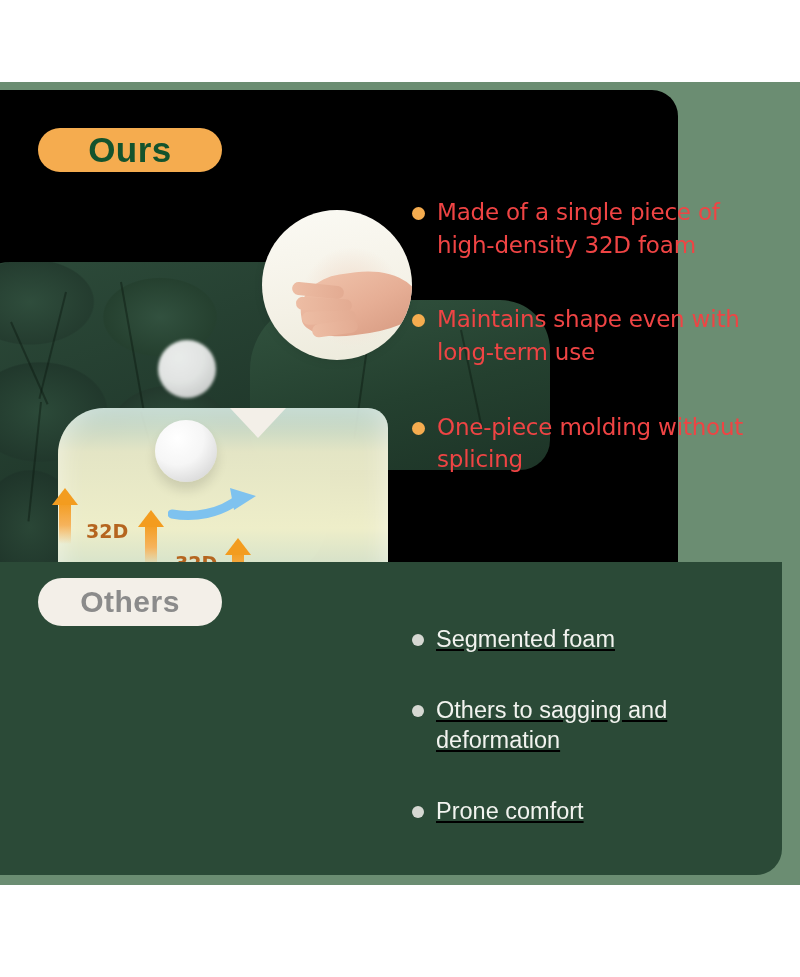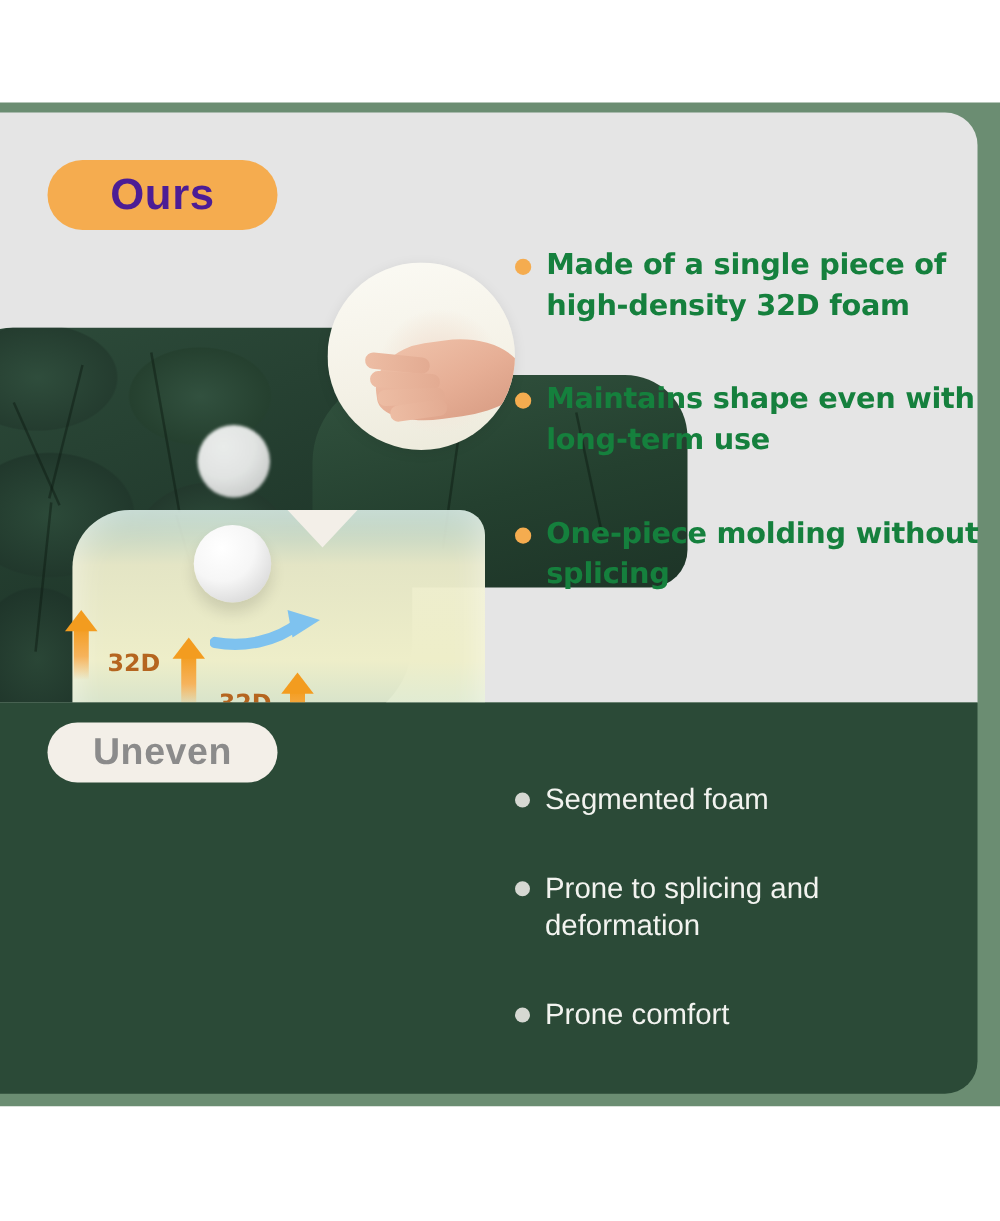--- a/index.html
+++ b/index.html
@@ -21,22 +21,22 @@
     position:absolute;
     left:0; top:82px;
     width:800px; height:803px;
     background:#6b8d72;
   }
 
   
   .card-ours {
     position:absolute;
     left:0; top:90px;
-    width:782px; height:472px;
-    background:#e5e5e5;
+    width:678px; height:472px;
+    background:#000000;
     border-top-right-radius:26px;
     overflow:hidden;
     text-decoration:underline;
   }
 
   
   .card-others {
     position:absolute;
     left:0; top:562px;
     width:782px; height:313px;
@@ -48,23 +48,23 @@
   
   .pill {
     position:absolute;
     display:flex; align-items:center; justify-content:center;
     border-radius:999px;
     font-weight:bold;
     letter-spacing:.5px;
   }
   .pill-ours {
     left:38px; top:128px;
-    width:184px; height:56px;
+    width:184px; height:44px;
     background:#f5ac4f;
-    color:#4c1d95;
+    color:#14532d;
     font-size:35px;
   }
   .pill-others {
     left:38px; top:578px;
     width:184px; height:48px;
     background:#f3efe8;
     color:#8b8b8b;
     font-size:30px;
   }
 
@@ -179,31 +179,31 @@
     letter-spacing:-3px;
     line-height:1;
   }
 
   
   .bullets { position:absolute; }
   .bullets-ours { left:412px; top:196px; width:372px; }
   .bullets-others { left:412px; top:624px; width:372px; }
   .bullet-row { display:flex; align-items:flex-start; }
   .bullets-ours .bullet-row { margin-bottom:42px; }
-  .bullets-others .bullet-row { margin-bottom:40px; }
+  .bullets-others .bullet-row { margin-bottom:40px;text-decoration:underline; }
   .dot {
     flex:0 0 auto; border-radius:50%;
     margin-top:11px; margin-right:12px;
   }
   .dot-ours { width:13px; height:13px; background:#f5ac4f; }
   .dot-others { width:12px; height:12px; background:#d6d8d2; margin-top:10px; }
   .btext-ours {
     font-family:"DejaVu Sans", sans-serif;
-    font-weight:bold; font-size:23px; line-height:1.42;
-    color:#15803d; letter-spacing:-.2px;
+    font-weight:normal; font-size:23px; line-height:1.42;
+    color:#ef4444; letter-spacing:-.2px;
   }
   .btext-others {
     font-family:"Liberation Sans", sans-serif;
     font-weight:normal; font-size:23.5px; line-height:1.3;
     color:#f2f3ef;
   }
 </style>
 </head>
 <body>
 
@@ -275,21 +275,21 @@
 
     
 
     
 
     
     
     
   </div>
 
-  <div class="pill pill-others">Uneven</div>
+  <div class="pill pill-others">Others</div>
 
 
   <div class="bullets bullets-ours">
     <div class="bullet-row">
       <span class="dot dot-ours"></span>
       <span class="btext-ours">Made of a single piece of high-density 32D foam</span>
     </div>
     <div class="bullet-row">
       <span class="dot dot-ours"></span>
       <span class="btext-ours">Maintains shape even with long-term use</span>
@@ -300,21 +300,21 @@
     </div>
   </div>
 
   <div class="bullets bullets-others">
     <div class="bullet-row">
       <span class="dot dot-others"></span>
       <span class="btext-others">Segmented foam</span>
     </div>
     <div class="bullet-row">
       <span class="dot dot-others"></span>
-      <span class="btext-others">Prone to splicing and deformation</span>
+      <span class="btext-others">Others to sagging and deformation</span>
     </div>
     <div class="bullet-row">
       <span class="dot dot-others"></span>
       <span class="btext-others">Prone comfort</span>
     </div>
   </div>
 
 </div>
 
 </body></html>

